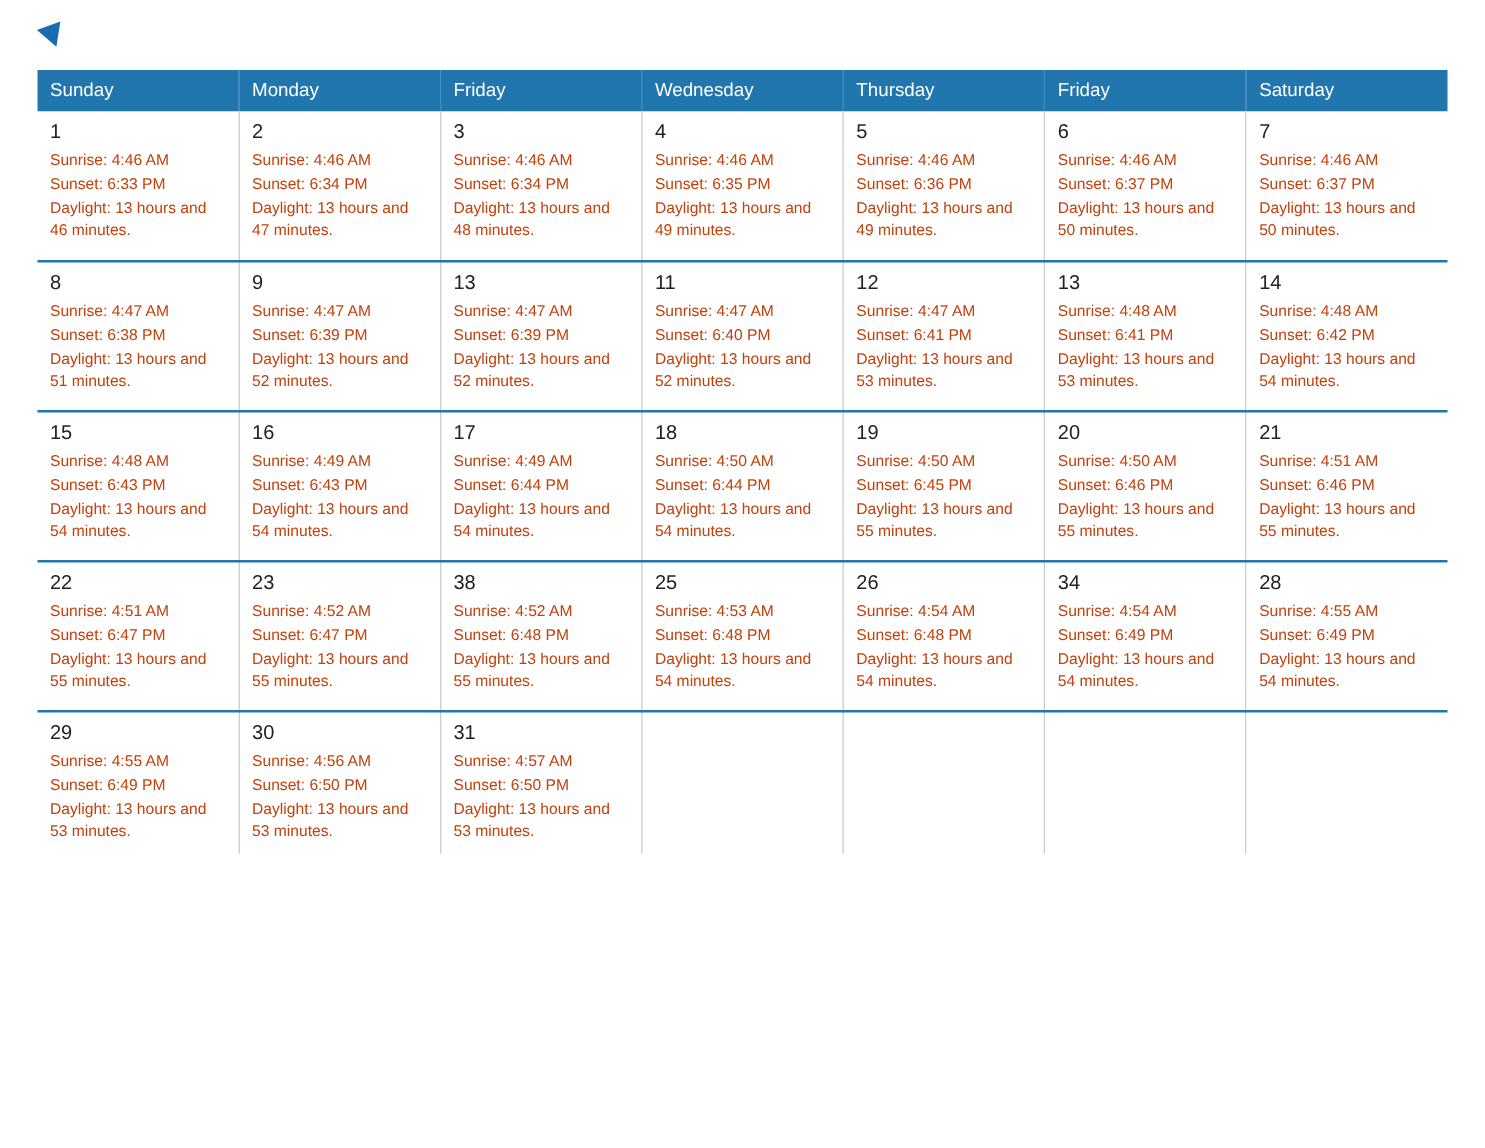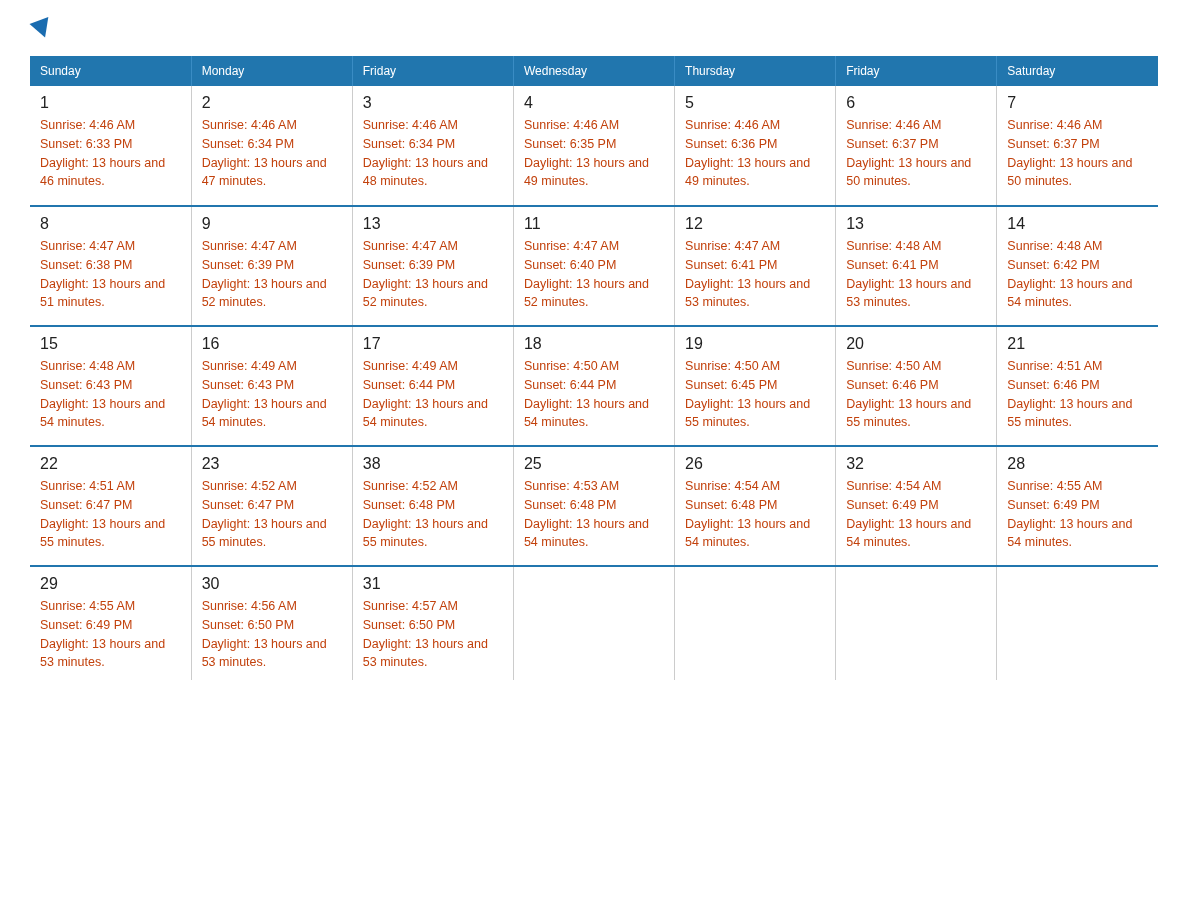--- a/index.html
+++ b/index.html
@@ -57,21 +57,21 @@
     table {
       width: 100%;
       border-collapse: collapse;
       table-layout: fixed;
     }
     thead tr {
       background-color: #2176ae;
     }
     thead th {
       color: #fff;
-      font-size: 12px;
+      font-size: 15px;
       font-weight: normal;
       padding: 8px 10px;
       text-align: left;
       border-right: 1px solid #3a8cc4;
     }
     thead th:last-child { border-right: none; margin-top: 38px; }
     tbody tr {
       border-bottom: 2px solid #2176ae;
     }
     tbody td {
@@ -239,21 +239,21 @@
         </td>
         <td>
           <span class="day-num">25</span>
           <span class="day-info">Sunrise: 4:53 AM<br>Sunset: 6:48 PM<br>Daylight: 13 hours and 54 minutes.</span>
         </td>
         <td>
           <span class="day-num">26</span>
           <span class="day-info">Sunrise: 4:54 AM<br>Sunset: 6:48 PM<br>Daylight: 13 hours and 54 minutes.</span>
         </td>
         <td>
-          <span class="day-num">32</span>
+          <span class="day-num">34</span>
           <span class="day-info">Sunrise: 4:54 AM<br>Sunset: 6:49 PM<br>Daylight: 13 hours and 54 minutes.</span>
         </td>
         <td>
           <span class="day-num">28</span>
           <span class="day-info">Sunrise: 4:55 AM<br>Sunset: 6:49 PM<br>Daylight: 13 hours and 54 minutes.</span>
         </td>
       </tr>
       <tr>
         <td>
           <span class="day-num">29</span>

